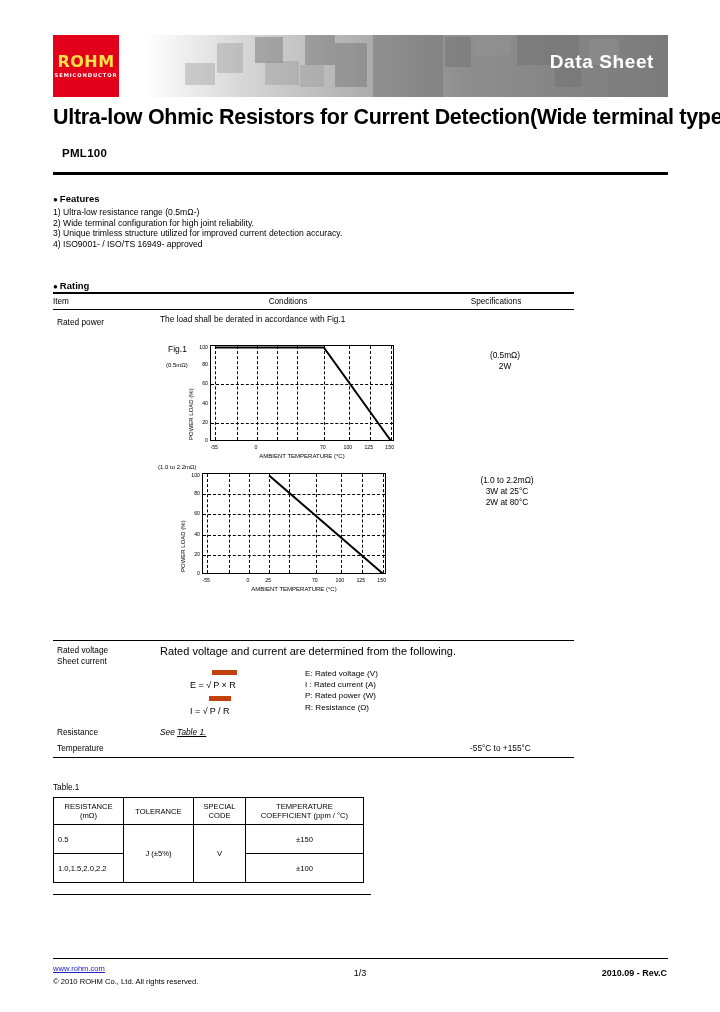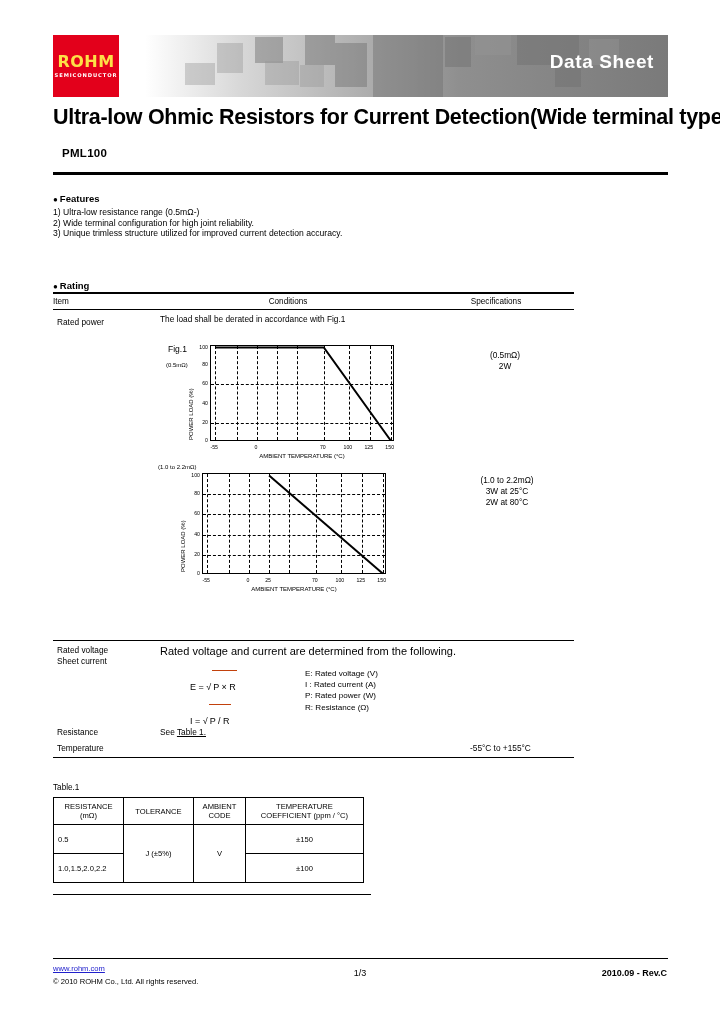--- a/index.html
+++ b/index.html
@@ -82,24 +82,24 @@
   .tick-x{position:absolute;font-size:5.2px;transform:translateX(-50%);}
   .tick-y{position:absolute;font-size:5.2px;transform:translateY(-50%);text-align:right;}
   .ax-title-x{position:absolute;font-size:6px;text-align:center;}
   .ax-title-y{position:absolute;font-size:6px;transform-origin:left top;transform:rotate(-90deg);white-space:nowrap;}
 
   
   .vc-rule-a{position:absolute;left:53px;top:640px;width:521px;height:1.4px;background:#000;}
   .vc-lbl{position:absolute;left:57px;top:645px;font-size:8.3px;line-height:11px;}
   .vc-intro{position:absolute;left:160px;top:645px;font-size:11px;}
   .formula{position:absolute;left:190px;top:670px;font-size:9px;line-height:21px;}
-  .frac-bar{display:inline-block;border-top:1px solid #c2410c;padding:6px 1px;margin-left:1px;}
+  .frac-bar{display:inline-block;border-top:5px solid #c2410c;padding:0 1px;margin-left:1px;}
   .defs{position:absolute;left:305px;top:668px;font-size:8.1px;line-height:11.2px;}
   .res-lbl{position:absolute;left:57px;top:727px;font-size:8.3px;}
-  .res-val{position:absolute;left:160px;top:727px;font-size:8.3px;}
+  .res-val{position:absolute;left:160px;top:727px;font-size:8.3px;font-style:italic;}
   .res-val u{text-decoration:underline;}
   .temp-lbl{position:absolute;left:57px;top:743px;font-size:8.3px;}
   .temp-val{position:absolute;left:470px;top:743px;font-size:8.3px;}
   .vc-rule-b{position:absolute;left:53px;top:757px;width:521px;height:1.4px;background:#000;}
 
   
   .t1-cap{position:absolute;left:53px;top:783px;font-size:8.2px;}
   .t1{position:absolute;left:53px;top:797px;border-collapse:collapse;}
   .t1 td,.t1 th{border:1px solid #000;font-size:7.6px;text-align:center;font-weight:normal;padding:0;}
   .t1 .hdr{height:26px;line-height:9px;}
@@ -151,20 +151,21 @@
   <div class="rule-top"></div>
 
   <div class="features">
     <div class="sec-head">
       <span class="bullet">●</span><span>Features</span>
     </div>
     <ol>
       <li>1) Ultra-low resistance range (0.5mΩ-)</li>
       <li>2) Wide terminal configuration for high joint reliability.</li>
       <li>3) Unique trimless structure utilized for improved current detection accuracy.</li>
+      <li>4) ISO9001- / ISO/TS 16949- approved</li>
     </ol>
   </div>
 
   <div class="sec-head rating-head">
     <span class="bullet">●</span><span>Rating</span>
   </div>
 
   <div class="rating-table">
     <div class="rt-rule-hv"></div>
     <div class="rt-head-row">
@@ -296,21 +297,21 @@
     <tbody>
         <tr>
       <th class="hdr c-res">
         <div>RESISTANCE</div>
         <div>(mΩ)</div>
       </th>
       <th class="hdr c-tol">
         <div>TOLERANCE</div>
       </th>
       <th class="hdr c-code">
-        <div>AMBIENT</div>
+        <div>SPECIAL</div>
         <div>CODE</div>
       </th>
       <th class="hdr c-tcr">
         <div>TEMPERATURE</div>
         <div>COEFFICIENT (ppm / °C)</div>
       </th>
     </tr>
     <tr>
       <td class="rowcell left-pad">0.5</td>
       <td class="rowcell" rowspan="2">J (±5%)</td>

